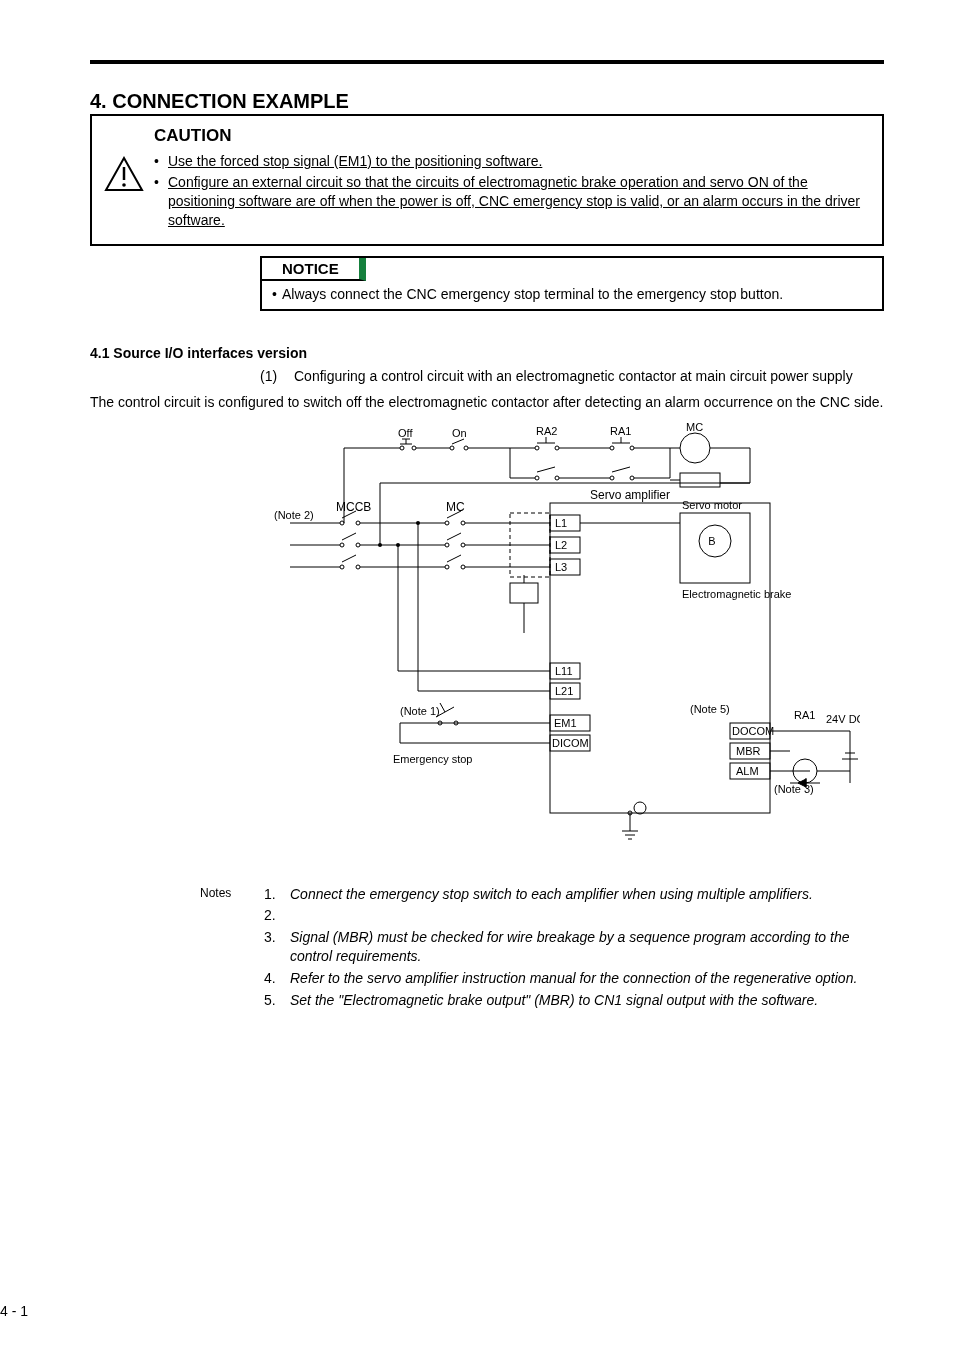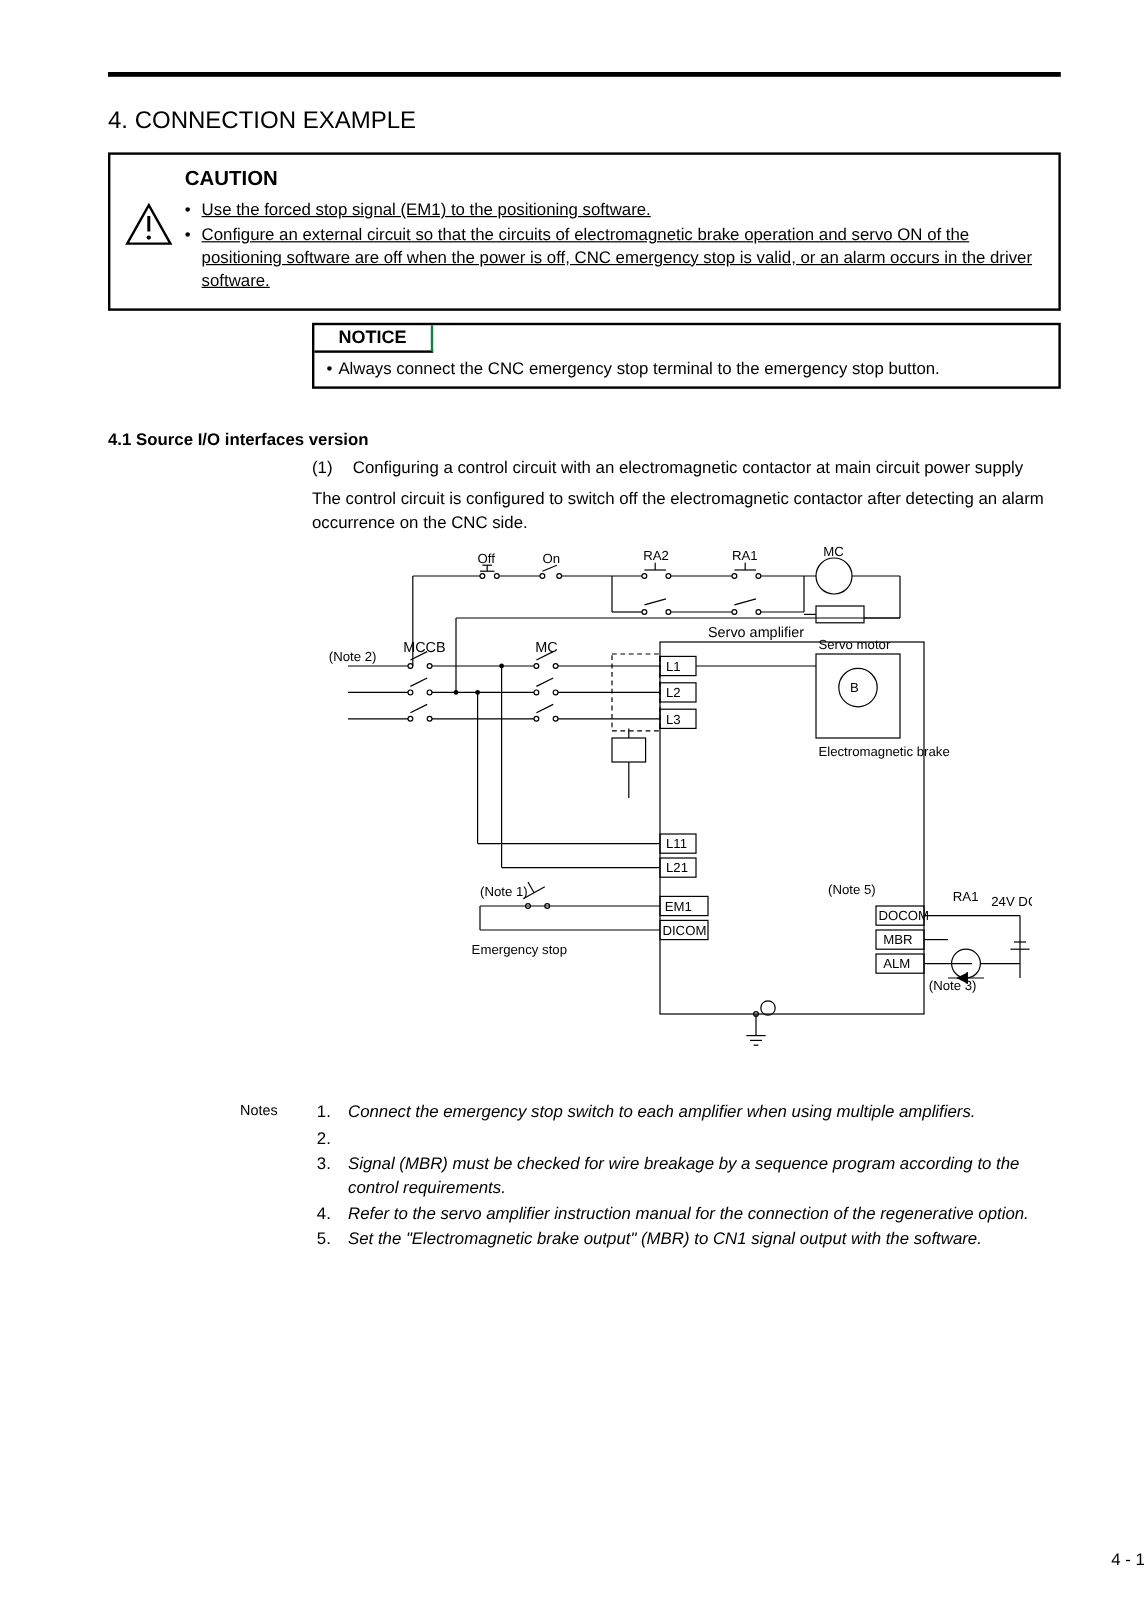--- a/index.html
+++ b/index.html
@@ -1,41 +1,41 @@
 <!DOCTYPE html>
 <html><head>
 <meta charset="utf-8">
 <style>
   * { margin: 0; padding: 0; box-sizing: border-box; }
   body { width: 954px; height: 1351px; background: #fff; font-family: Arial, Helvetica, sans-serif; font-size: 14px; color: #000; position: relative; }
   .page { padding: 60px 70px 40px 90px; }
   .top-rule { border-top: 4px solid #000; margin-bottom: 26px; }
-  .heading { font-size: 20px; font-weight: normal; margin-bottom: 14px; }
+  .heading { font-size: 20px; font-weight: bold; margin-bottom: 1px; }
   .caution-box { border: 2px solid #000; padding: 10px 12px 12px 12px; display: flex; }
   .caution-icon-col { width: 50px; flex: none; display: flex; align-items: flex-start; padding-top: 30px; padding-right: 8px; }
   .caution-body { flex: 1; }
   .caution-title { font-weight: bold; font-size: 17px; margin-bottom: 6px; }
   .caution-item { display: flex; margin-bottom: 2px; line-height: 1.35; }
   .caution-item .bullet { width: 14px; flex: none; }
   .caution-item .text { flex: 1; text-decoration: underline; }
   .note-box { border: 2px solid #000; margin-left: 170px; margin-top: 10px; }
-  .note-title { border-bottom: 2px solid #000; border-right: 2px solid #15803d; display: inline-block; padding: 2px 20px; font-weight: bold; font-size: 15px; }
+  .note-title { border-bottom: 2px solid #000; border-right: 7px solid #15803d; display: inline-block; padding: 2px 20px; font-weight: bold; font-size: 15px; }
   .note-body { padding: 4px 10px 6px 10px; display: flex; line-height: 1.35; }
   .note-body .bullet { width: 10px; flex: none; }
   .section-title { font-size: 14px; font-weight: bold; margin-top: 34px; margin-bottom: 6px; }
-  .para { margin-left: 170px; margin-bottom: 10px; line-height: 1.4; }
+  .para { margin-bottom: 10px; line-height: 1.4; }
   .para-block { display: flex; margin-left: 170px; margin-bottom: 6px; line-height: 1.4; }
   .para-block .num { width: 34px; flex: none; }
   .para-block .body { flex: 1; }
   .notes-block { margin-left: 110px; margin-top: 32px; }
   .notes-line { display: flex; line-height: 1.4; margin-bottom: 2px; }
   .notes-line .lbl { width: 64px; flex: none; }
   .notes-line .num { width: 26px; flex: none; }
   .notes-line .body { flex: 1; font-style: italic; }
-  .page-num { position: absolute; bottom: 44px; left: 0; right: 0; text-align: right; font-size: 14px; }
+  .page-num { position: absolute; bottom: 32px; left: 0; right: 0; text-align: left; font-size: 14px; }
 
   
   .diagram { margin-left: 160px; margin-top: 10px; }
   .diagram svg { display: block; }
   .lbl { font-size: 12px; }
   .lbl-sm { font-size: 11px; }
 </style>
 </head>
 <body>
 

